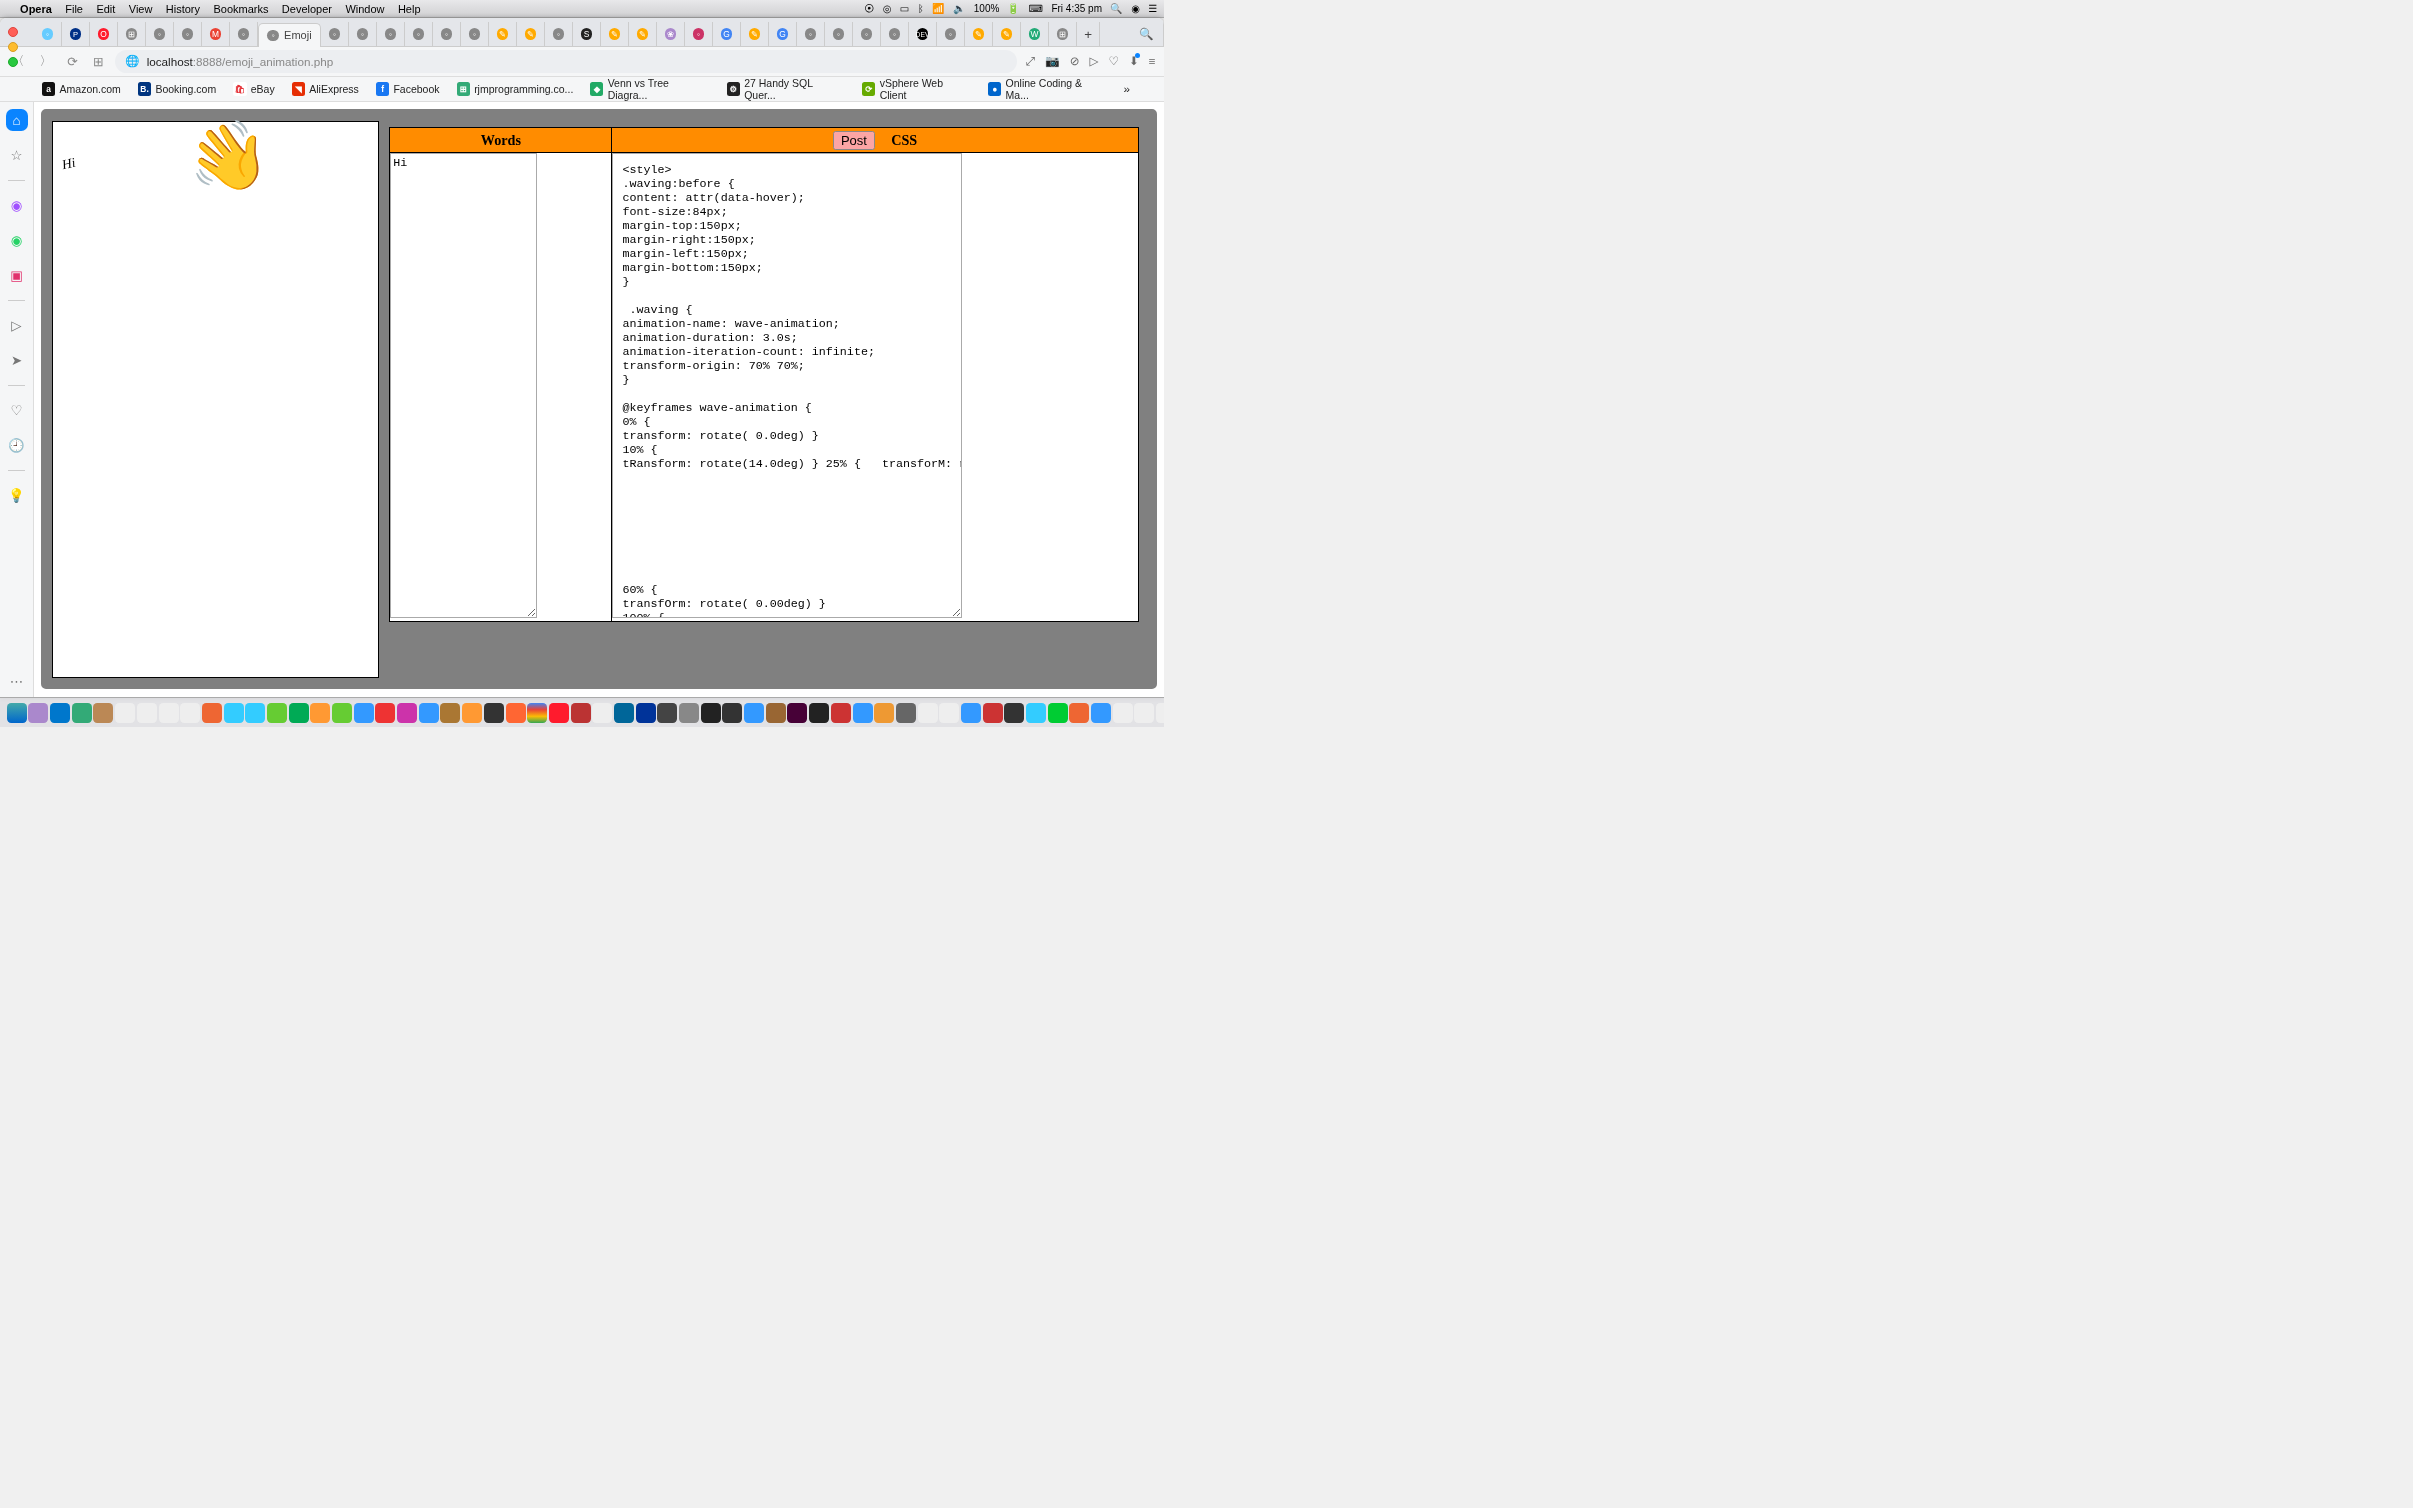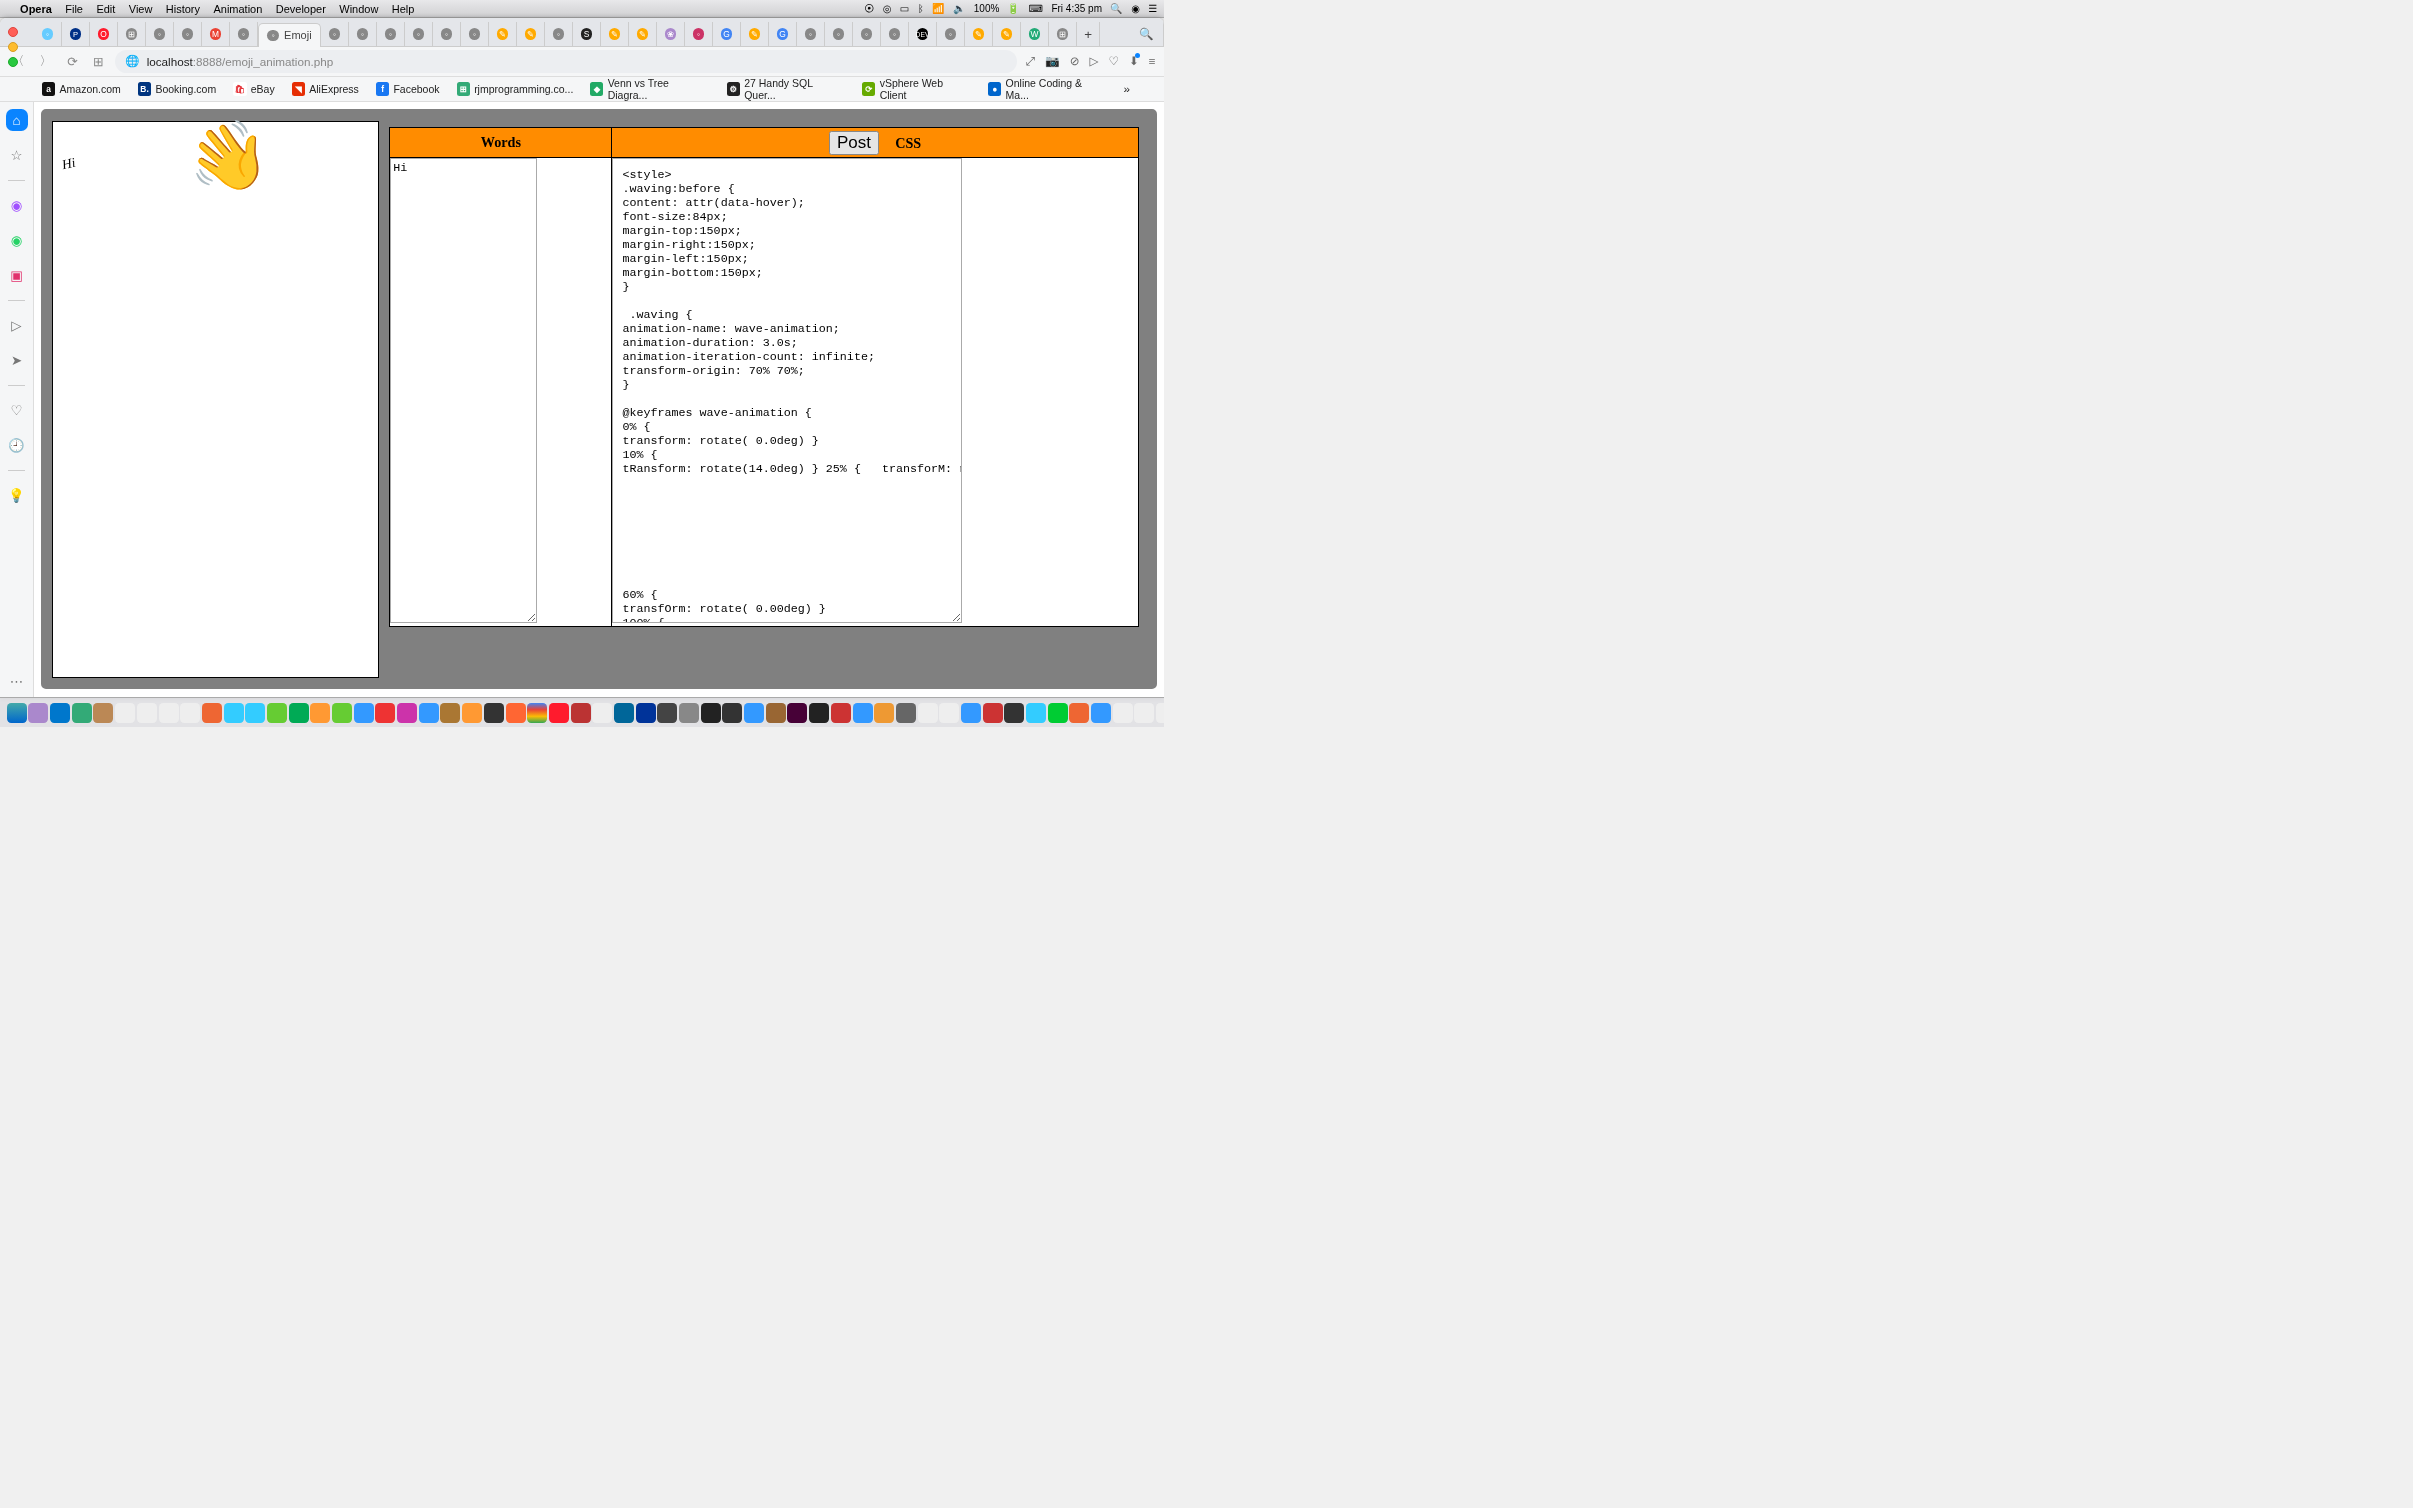--- a/index.html
+++ b/index.html
@@ -257,25 +257,25 @@
   font-size: 14.2px;
   padding: 2.5px;
 }
 .rtable td {
   border: 1.7px solid #000;
   background: #fff;
   vertical-align: top;
   padding: 0;
 }
 .post-btn {
-  background: #e5e5e5;
+  background: #fca5a5;
   border: 0.8px solid #888;
   border-radius: 2.5px;
   padding: 0.8px 6.7px;
-  font-size: 17px;
+  font-size: 13px;
   margin-right: 13px;
 }
 .words-ta {
   width: 147px;
   height: 465px;
   border: 0.8px solid #aaa;
   font-family: "Courier New", monospace;
   font-size: 11.7px;
   padding: 1.7px;
   resize: both;
@@ -316,21 +316,21 @@
 <body>
 
 <div class="menubar">
   <div class="menubar-left">
     <span class="apple"></span>
     <span class="appname">Opera</span>
     <span>File</span>
     <span>Edit</span>
     <span>View</span>
     <span>History</span>
-    <span>Animation</span>
+    <span>Bookmarks</span>
     <span>Developer</span>
     <span>Window</span>
     <span>Help</span>
   </div>
   <div class="menubar-right">
     <span>⦿</span>
     <span>◎</span>
     <span>▭</span>
     <span>ᛒ</span>
     <span>📶</span>

